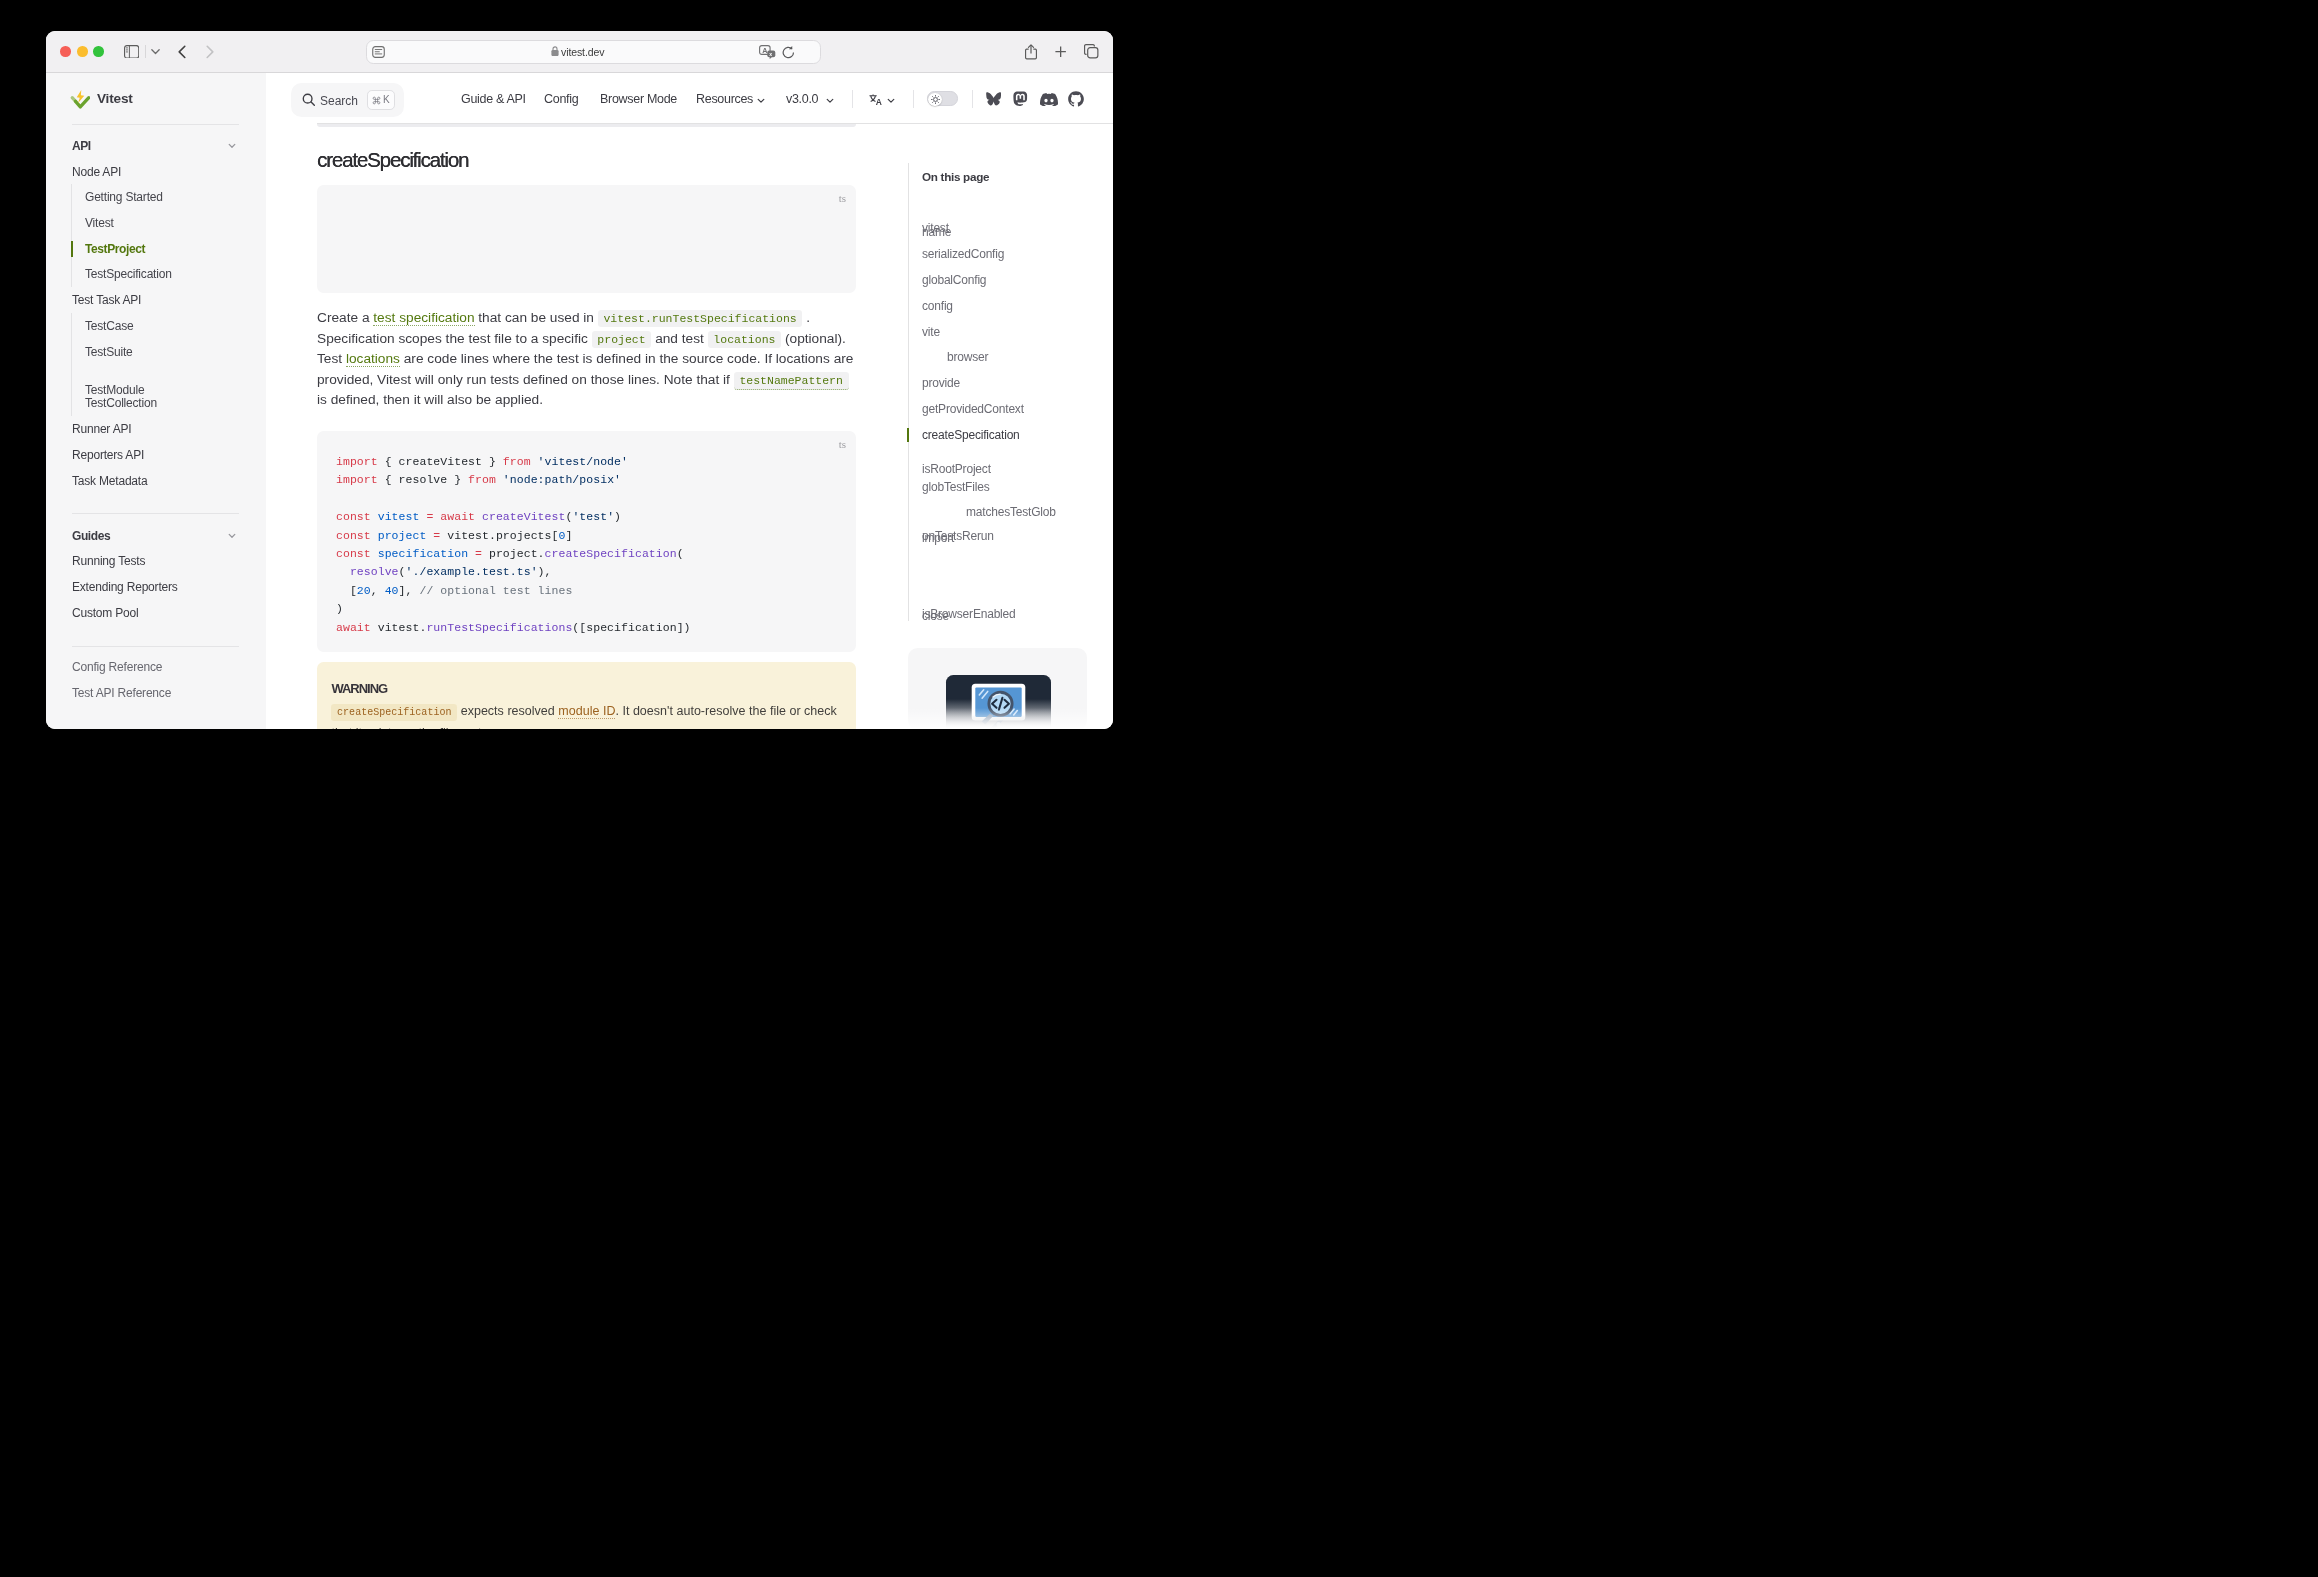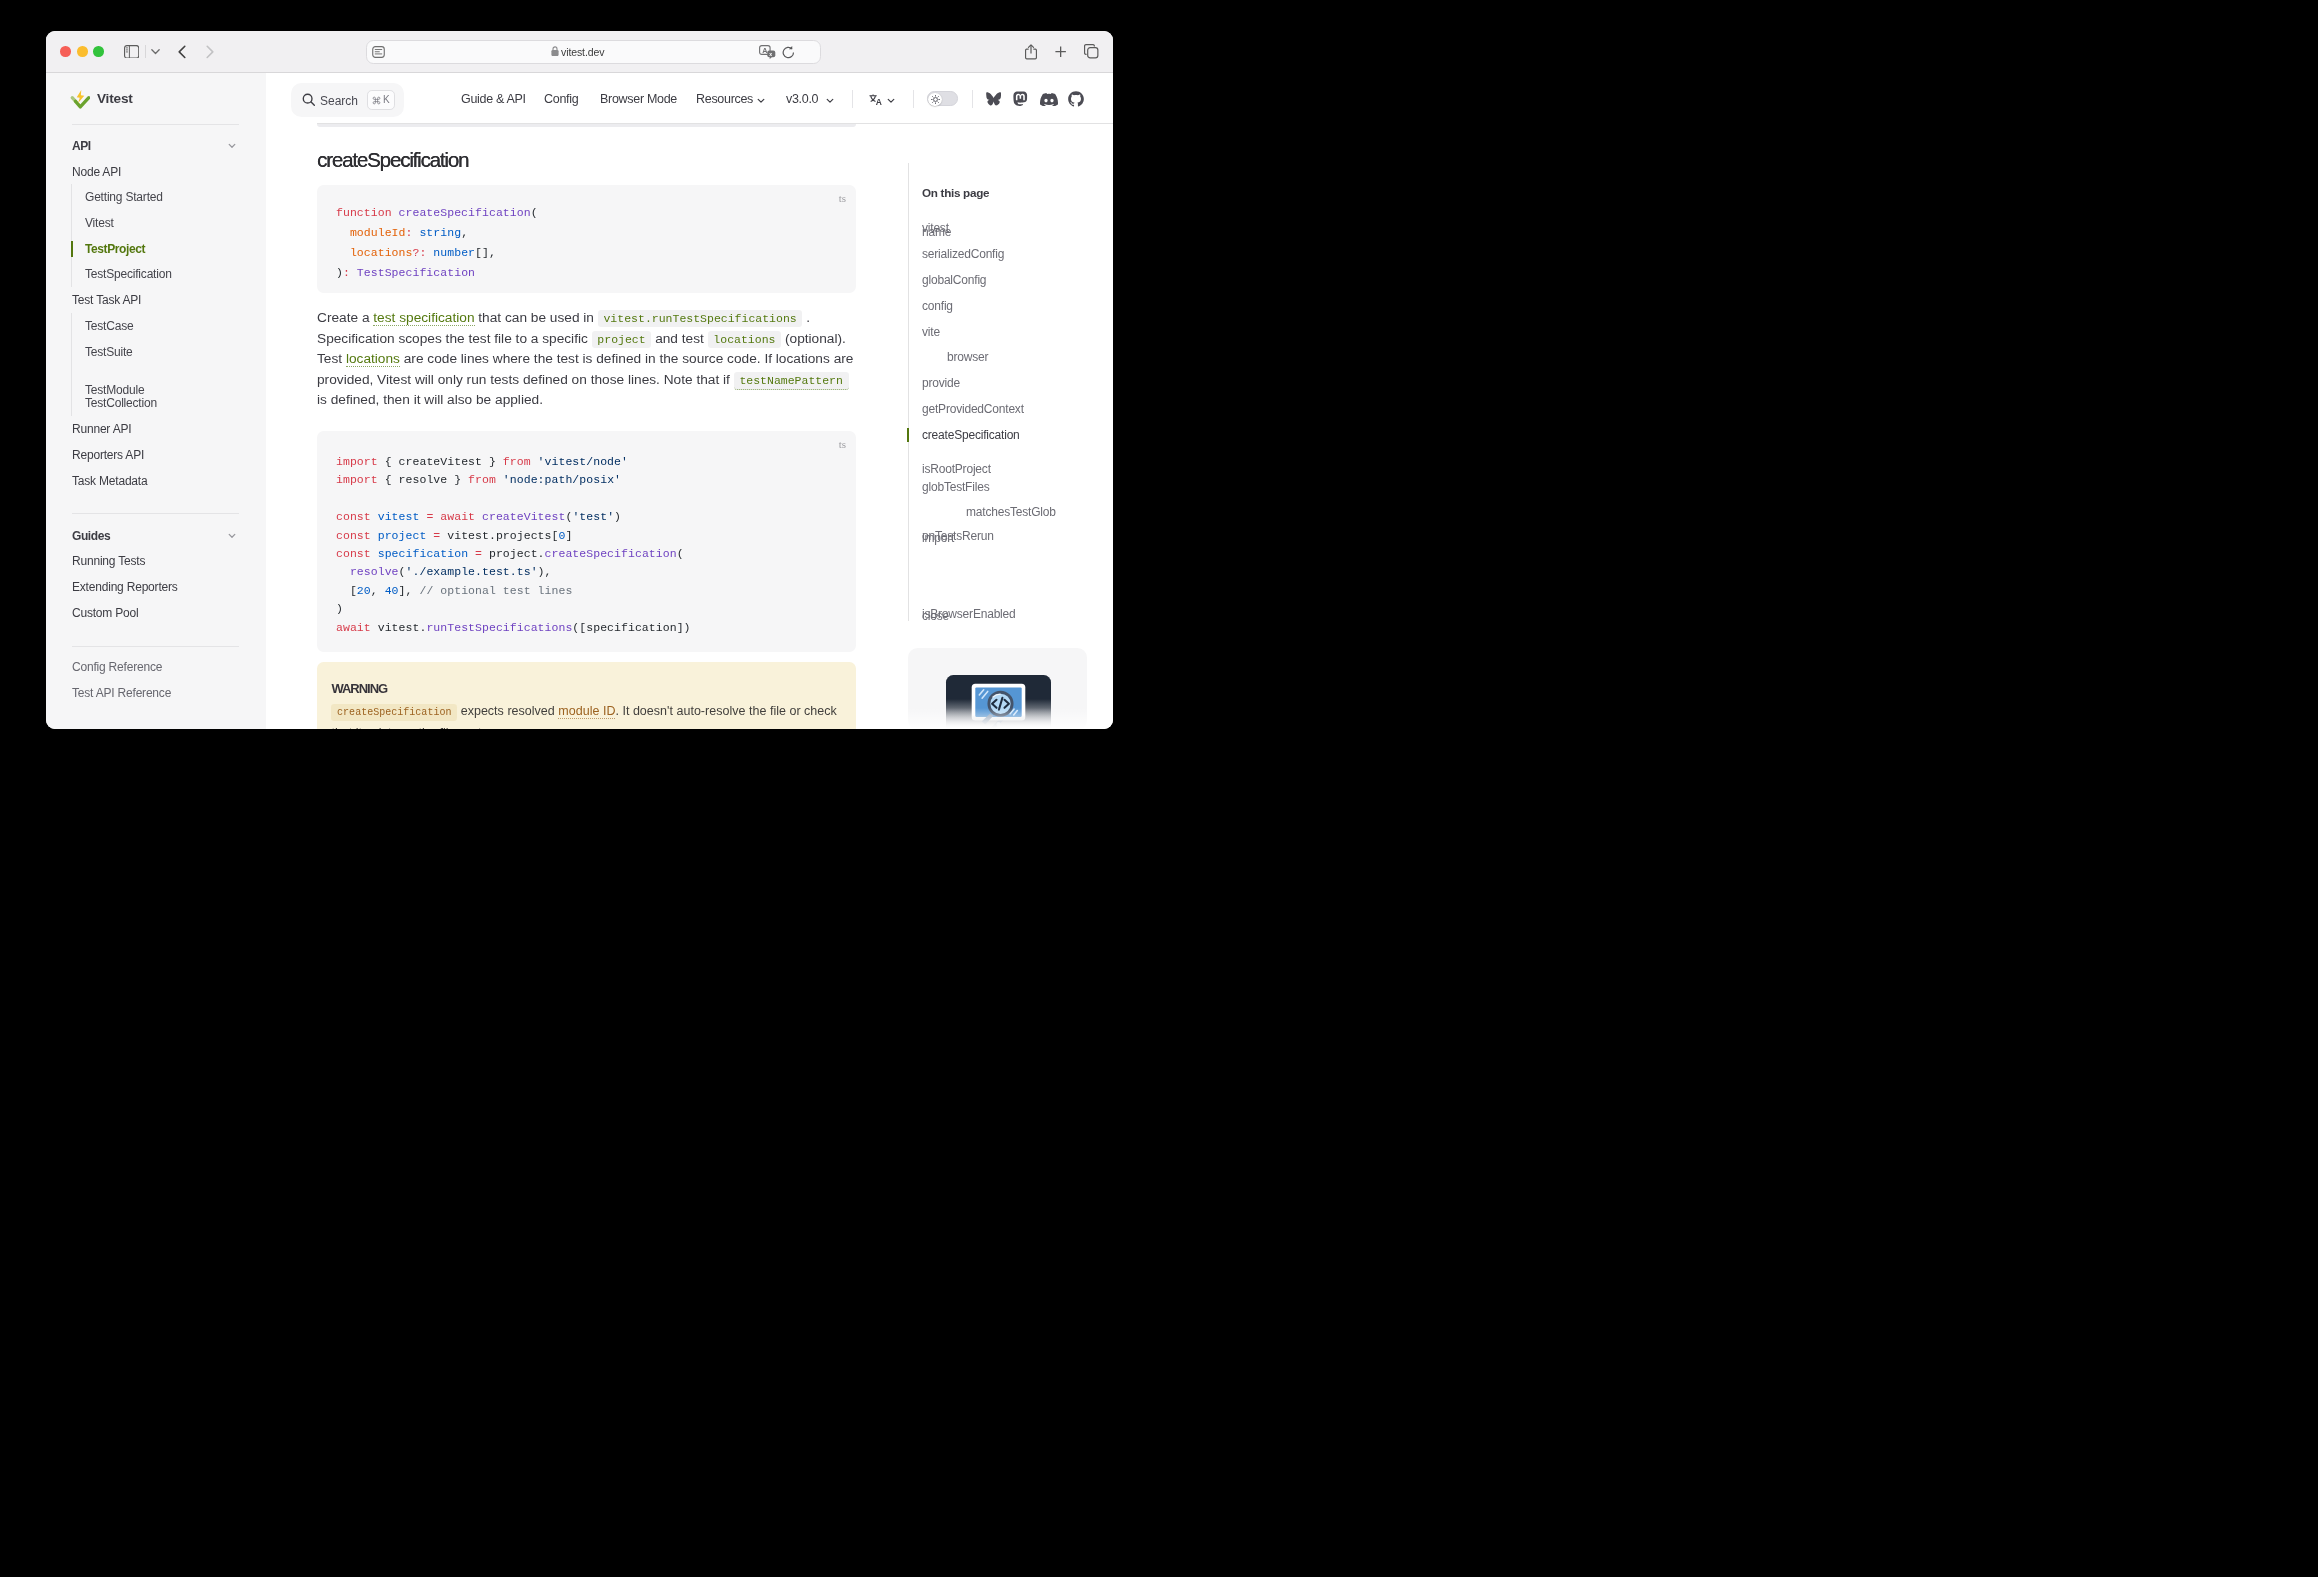--- a/index.html
+++ b/index.html
@@ -46,21 +46,21 @@
   .codeblock .lang { position:absolute; top:7.3px; right:10px; font-size:11px; color:#a0a0a5;font-family:Liberation Serif, serif; }
   .codeblock pre { font-family:"Liberation Mono", monospace; font-size:11.5px; color:#24292e; letter-spacing:0.05px; }
   .para { position:absolute; left:51px; width:549px; font-size:13.7px; color:#3c3c43; letter-spacing:0px; }
   .para .ln { position:absolute; white-space:nowrap; left:0; }
   a.glink { color:#54790f; border-bottom:1.2px dotted #8aa763; }
   code.ic { font-family:"Liberation Mono", monospace; font-size:11.5px; background:#f1f1f2; border-radius:3.2px; padding:2px 5.7px; color:#54790f; }
   .warning { position:absolute; left:51px; top:589px; width:539px; height:105px; background:#f9f2da; border-radius:6.5px; }
   
   .outline-line { position:absolute; left:642px; top:90px; width:0.8px; height:458px; background:#e2e2e3; }
   .ol-item { position:absolute; left:656px; font-size:12px; color:#6c6c74; white-space:nowrap; letter-spacing:-0.2px;}
-  .ol-item.hd { font-weight:bold; color:#3c3c43; font-size:11.7px; letter-spacing:-0.3px;margin-top:16px;}
+  .ol-item.hd { font-weight:bold; color:#3c3c43; font-size:11.7px; letter-spacing:-0.3px;}
   .ol-item.act { color:#3c3c43; }
   .card { position:absolute; left:642px; top:575px; width:179px; height:82px; background:#f6f6f7; border-radius:9.7px; }
 </style>
 </head>
 <body>
 <div class="win">
 
   <div class="tbar">
     <div class="light" style="left:14px; background:#f65f57;"></div>
     <div class="light" style="left:31px;   background:#fbbd2e;"></div>
@@ -236,24 +236,20 @@
         <path d="M12 .297c-6.63 0-12 5.373-12 12 0 5.303 3.438 9.8 8.205 11.385.6.113.82-.258.82-.577 0-.285-.01-1.04-.015-2.04-3.338.724-4.042-1.61-4.042-1.61C4.422 18.07 3.633 17.7 3.633 17.7c-1.087-.744.084-.729.084-.729 1.205.084 1.838 1.236 1.838 1.236 1.07 1.835 2.809 1.305 3.495.998.108-.776.417-1.305.76-1.605-2.665-.3-5.466-1.332-5.466-5.93 0-1.31.465-2.38 1.235-3.22-.135-.303-.54-1.523.105-3.176 0 0 1.005-.322 3.3 1.23.96-.267 1.98-.399 3-.405 1.02.006 2.04.138 3 .405 2.28-1.552 3.285-1.23 3.285-1.23.645 1.653.24 2.873.12 3.176.765.84 1.23 1.91 1.23 3.22 0 4.61-2.805 5.625-5.475 5.92.42.36.81 1.096.81 2.22 0 1.606-.015 2.896-.015 3.286 0 .315.21.69.825.57C20.565 22.092 24 17.592 24 12.297c0-6.627-5.373-12-12-12" fill="#4c4c54"></path>
       </svg>
       <div class="nav-divider" style="left:51px; width:797px;"></div>
     </div>
 
     <div class="doc-sliver"></div>
     <h1>createSpecification</h1>
 
     <div class="codeblock" style="top:112px; height:108px;">
       <div class="lang">ts</div>
-      <pre style="position:absolute; left:19px; top:17.7px; line-height:20px;"><span style="color:#d73a49">function</span> <span style="color:#6f42c1">createSpecification</span>(
-  <span style="color:#e36209">moduleId</span><span style="color:#d73a49">:</span> <span style="color:#005cc5">string</span>,
-  <span style="color:#e36209">locations</span><span style="color:#d73a49">?:</span> <span style="color:#005cc5">number</span>[],
-)<span style="color:#d73a49">:</span> <span style="color:#6f42c1">TestSpecification</span></pre>
     </div>
 
     <div class="para" style="top:237px;">
       <div class="ln" style="top:0;">Create a <a class="glink">test specification</a> that can be used in <code class="ic">vitest.runTestSpecifications</code> .</div>
       <div class="ln" style="top:20.5px;">Specification scopes the test file to a specific <code class="ic">project</code> and test <code class="ic">locations</code> (optional).</div>
       <div class="ln" style="top:41px;">Test <a class="glink">locations</a> are code lines where the test is defined in the source code. If locations are</div>
       <div class="ln" style="top:62px;">provided, Vitest will only run tests defined on those lines. Note that if <code class="ic" style="border-bottom:1.2px dotted #8aa763;">testNamePattern</code></div>
       <div class="ln" style="top:82px;">is defined, then it will also be applied.</div>
     </div>
 

